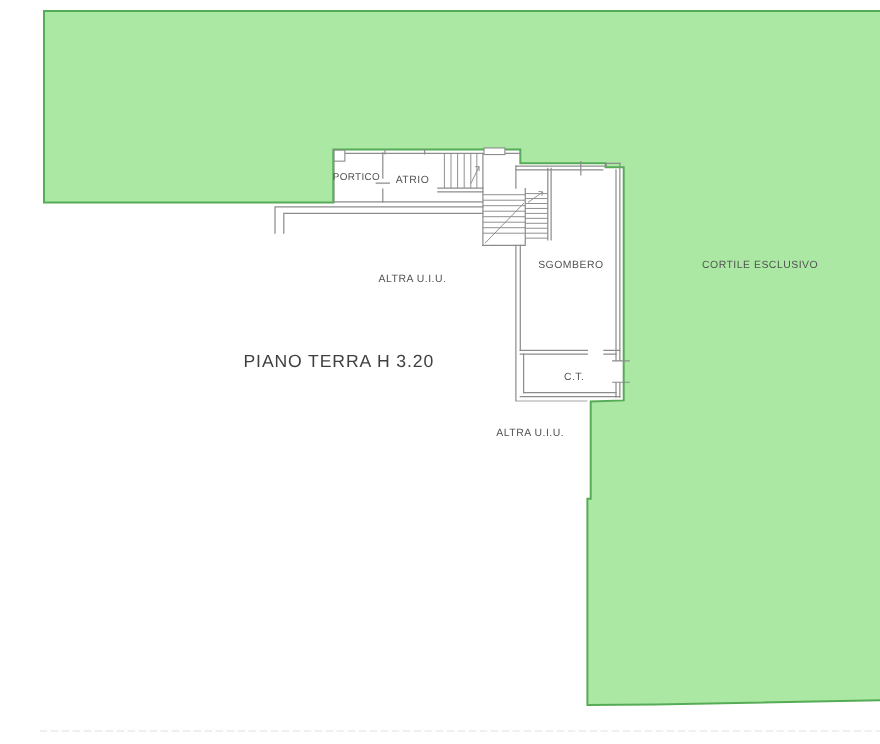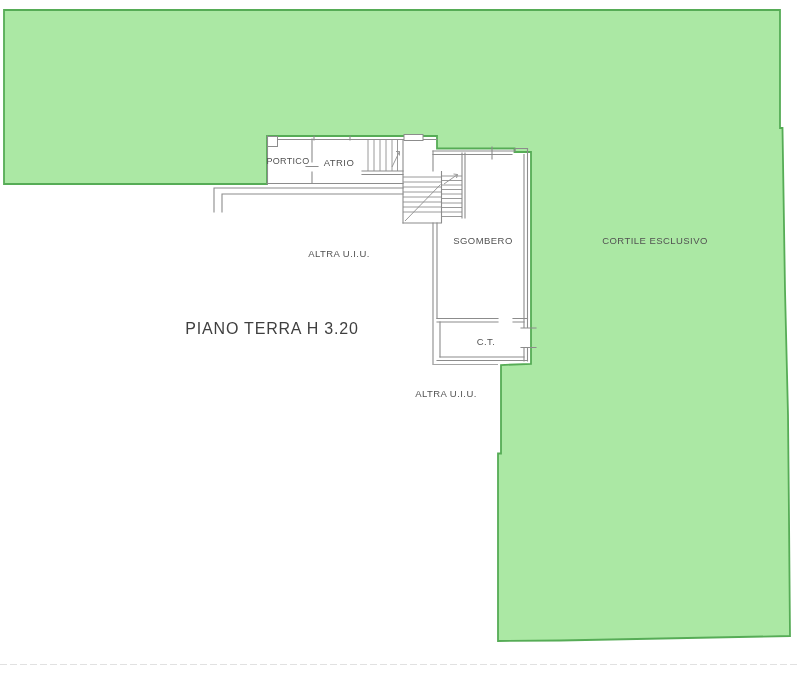--- a/index.html
+++ b/index.html
@@ -9,20 +9,21 @@
     width: 800px;
     height: 676px;
     overflow: hidden;
     font-family: "Liberation Sans", sans-serif;
   }
   .plan-stage {
     position: relative;
     width: 704px;
     height: 676px;
     background: #ffffff;
+    padding-left: 36px;
   }
   svg { display: block; }
   .wall {
     stroke: #8c8c8c;
     stroke-width: 1.1;
     fill: none;
     stroke-linecap: square;
   }
   .wall-light {
     stroke: #a5a5a5;

